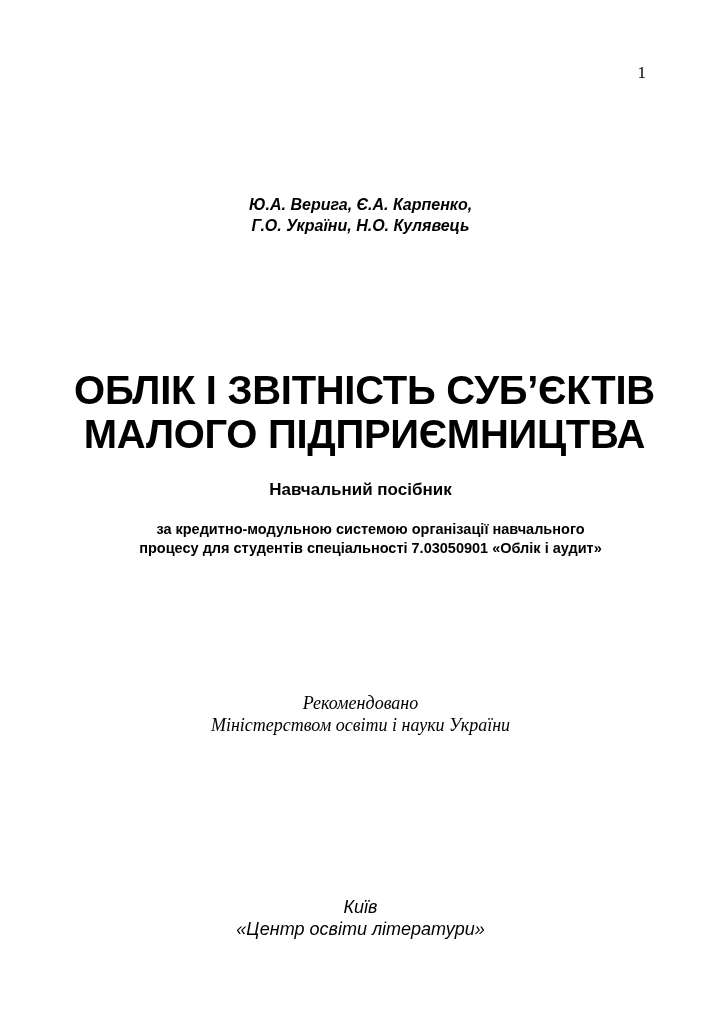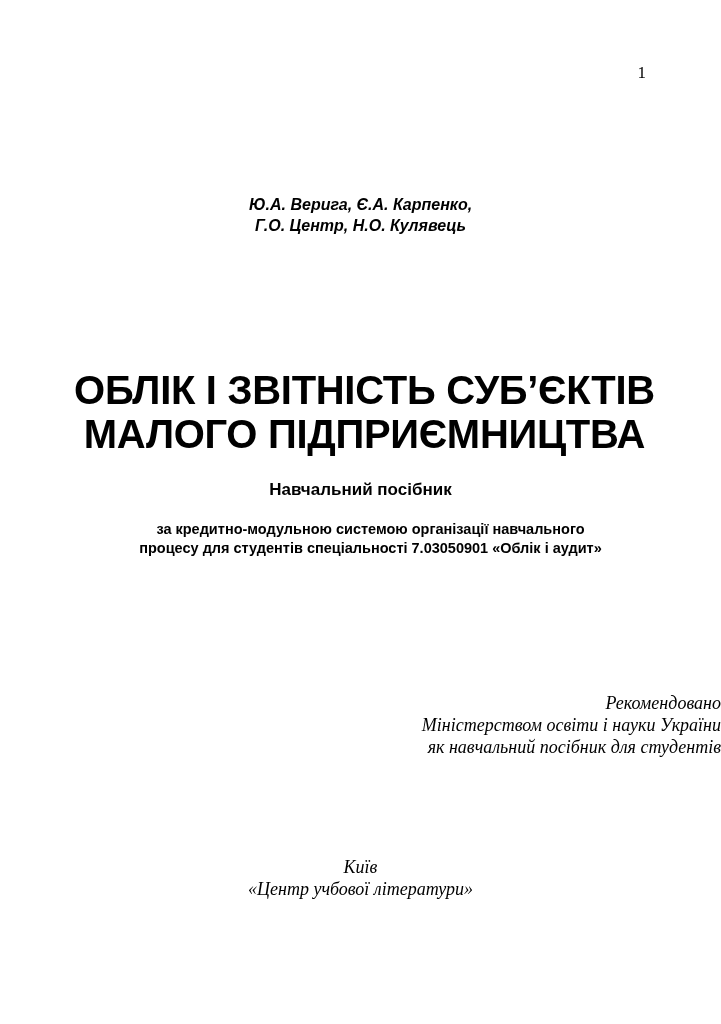--- a/index.html
+++ b/index.html
@@ -62,54 +62,53 @@
       line-height: 19px;
     }
     .description div { white-space: nowrap; padding-left: 20px; }
     .recommendation {
       top: 692px;
       font-family: "Liberation Serif", serif;
       font-style: italic;
       font-size: 18px;
       line-height: 22px;
     }
-    .recommendation div { white-space: nowrap; text-align: right; }
+    .recommendation div { white-space: nowrap; }
     .publisher {
-      top: 856px;
-      font-family: Liberation Serif, serif;
+      top: 896px;
+      font-family: Liberation Sans, sans-serif;
       font-style: italic;
       font-size: 18px;
       line-height: 22px;
     }
     .publisher div { white-space: nowrap; }
   </style>
 </head>
 <body>
 
 <div class="page-number">1</div>
 
 <div class="block authors">
   <div>Ю.А. Верига, Є.А. Карпенко,</div>
-  <div>Г.О. Центр, Н.О. Кулявець</div>
+  <div>Г.О. України, Н.О. Кулявець</div>
 </div>
 
 <div class="block title">
   <div>ОБЛІК І ЗВІТНІСТЬ СУБ’ЄКТІВ</div>
   <div>МАЛОГО ПІДПРИЄМНИЦТВА</div>
 </div>
 
 <div class="block subtitle">Навчальний посібник</div>
 
 <div class="block description">
   <div>за кредитно-модульною системою організації навчального</div>
   <div>процесу для студентів спеціальності 7.03050901 «Облік і аудит»</div>
 </div>
 
 <div class="block recommendation">
   <div>Рекомендовано</div>
   <div>Міністерством освіти і науки України</div>
-  <div>як навчальний посібник для студентів</div>
 </div>
 
 <div class="block publisher">
   <div>Київ</div>
-  <div>«Центр учбової літератури»</div>
+  <div>«Центр освіти літератури»</div>
 </div>
 
 </body></html>

